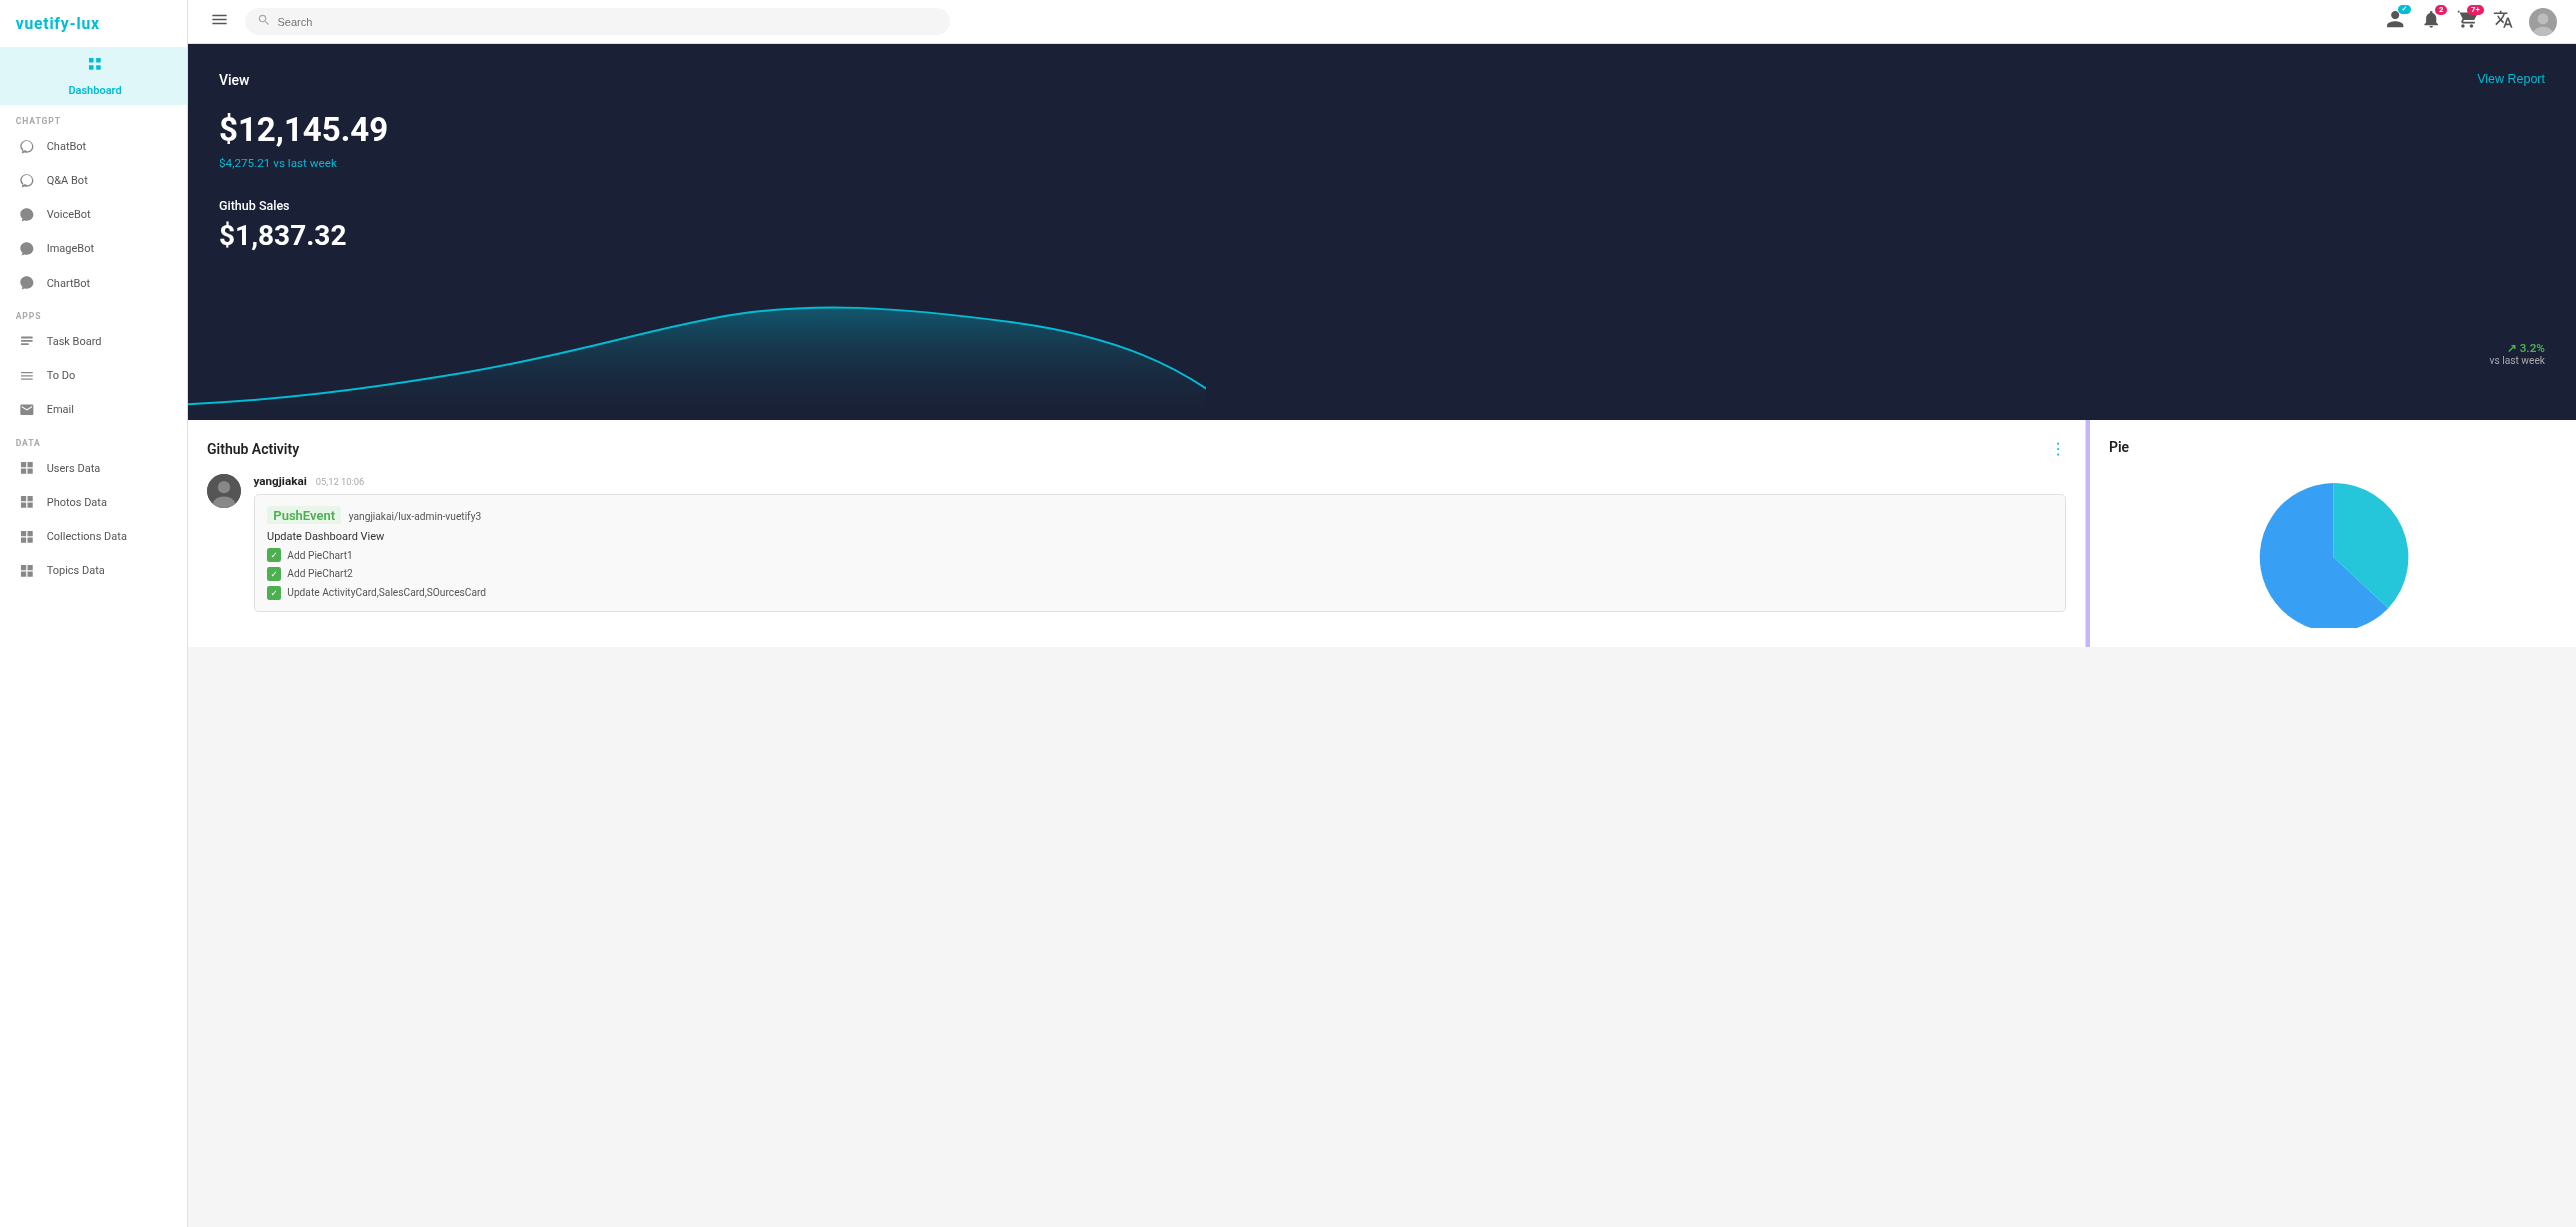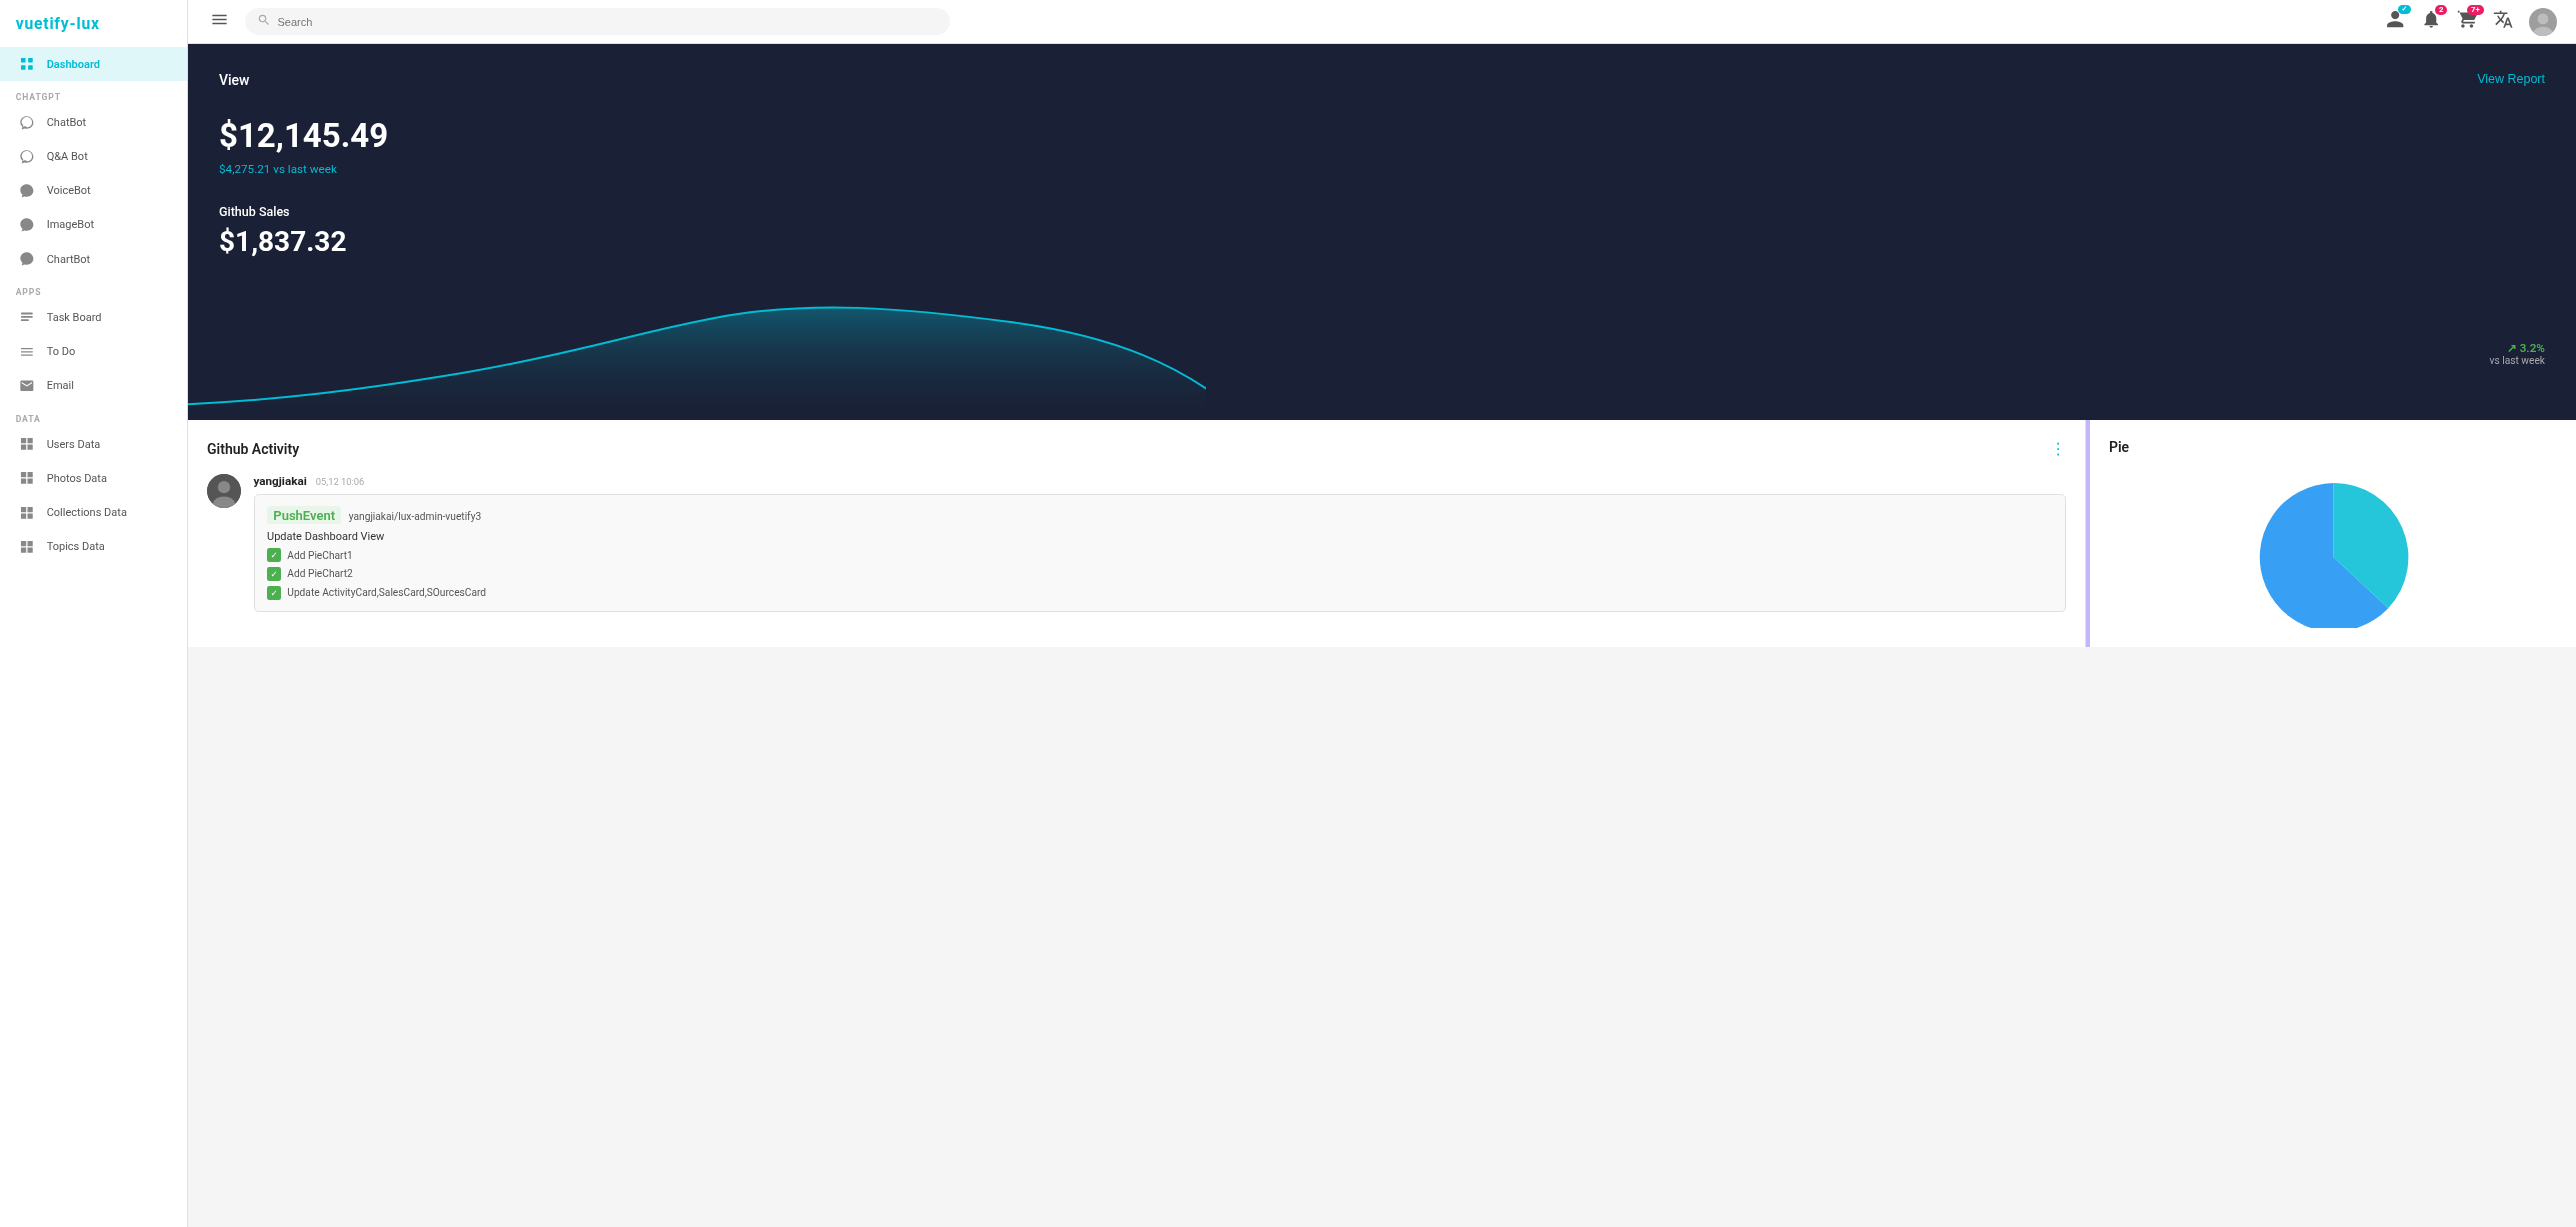--- a/index.html
+++ b/index.html
@@ -19,20 +19,21 @@
       padding: 14px 15.7px;
       font-size: 15.7px;
       font-weight: bold;
       color: #1a1a2e;
       letter-spacing: 0.8px;
     }
     .logo-area span { color: #00bcd4; }
     .nav-active {
       background: #e0f7fa;
       border-left: 3.1px solid #00bcd4;
+      flex-direction: column;
     }
     .nav-item {
       display: flex;
       align-items: center;
       gap: 11px;
       padding: 8.6px 15.7px;
       cursor: pointer;
       color: #555;
       border-left: 3.1px solid transparent;
     }
@@ -163,21 +164,21 @@
       color: #00bcd4;
       background: none;
       border: none;
       cursor: pointer;
       font-size: 12.5px;
       font-weight: 500;
     }
     .sales-amount {
       font-size: 33px;
       font-weight: 700;
-      margin-top: 28px;
+      margin-top: 22px;
     }
     .sales-vs {
       color: #00bcd4;
       font-size: 11.7px;
       margin-top: 7px;
     }
     .weekly-label {
       font-size: 12.5px;
       font-weight: 500;
       margin-top: 28px;

